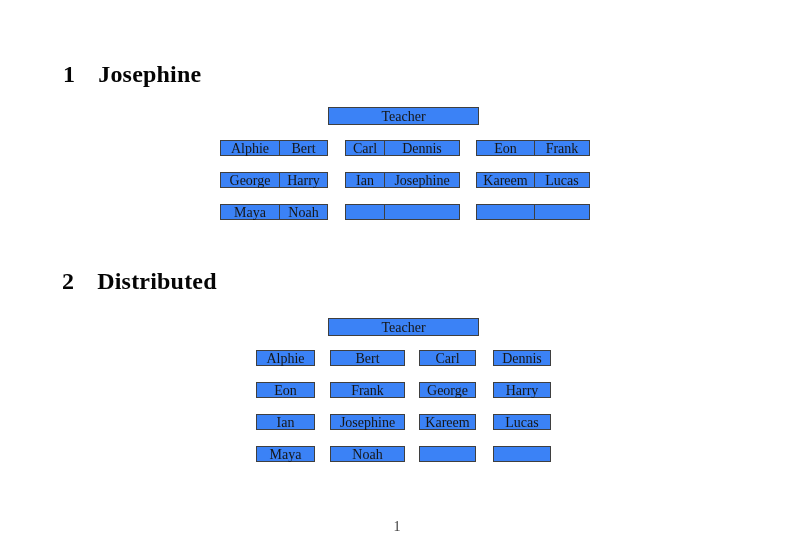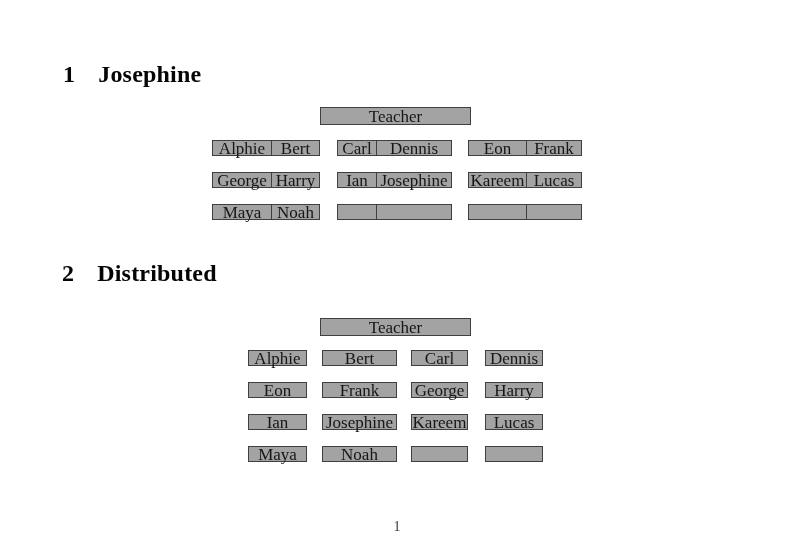--- a/index.html
+++ b/index.html
@@ -19,28 +19,29 @@
     color: #050505;
     white-space: nowrap;
     letter-spacing: 0.2px;
   }
   .heading .num { display: inline-block; margin-right: 23px; }
   .desk {
     position: absolute;
     box-sizing: border-box;
     height: 16px;
     border: 1px solid #3f3f3f;
-    background: #a3a3a3;
+    background: #3b82f6;
     display: flex;
     align-items: center;
     justify-content: center;
-    font-size: 17px;
+    font-size: 14px;
     line-height: 13px;
     color: #161616;
     white-space: nowrap;
+    margin-left: 8px;
   }
   .desk.teacher { height: 18px; }
   .desk.pair { justify-content: flex-start; padding: 0; }
   .pair .cell {
     display: flex; align-items: center; justify-content: center;
     height: 100%;
   }
   .pair .c1 { border-right: 1px solid #3f3f3f; }
   .pair .c2 { flex: 1; }
   .page-num {
@@ -94,21 +95,21 @@
   </div>
   <div class="desk pair" style="left:468px; top:172px; width:114px;">
     <span class="cell c1" style="width:57px;">Kareem</span>
     <span class="cell c2">Lucas</span>
   </div>
   <div class="desk pair" style="left:468px; top:204px; width:114px;">
     <span class="cell c1" style="width:57px;"></span>
     <span class="cell c2"></span>
   </div>
 
-  <div class="heading" style="left:62px; top:261px;">
+  <div class="heading" style="left:62px; top:269px;">
     <span class="num">2</span><span>Distributed</span>
   </div>
 
   <div class="desk teacher" style="left:320px; top:318px; width:151px;">Teacher</div>
 
   <div class="desk" style="left:248px; top:350px; width:59px;">Alphie</div>
   <div class="desk" style="left:322px; top:350px; width:75px;">Bert</div>
   <div class="desk" style="left:411px; top:350px; width:57px;">Carl</div>
   <div class="desk" style="left:485px; top:350px; width:58px;">Dennis</div>
 

